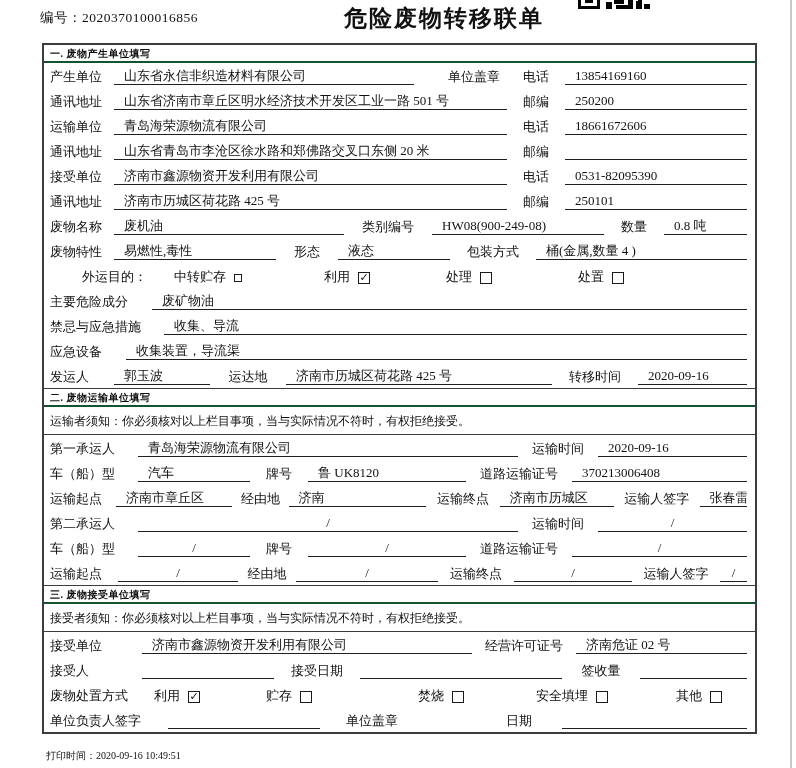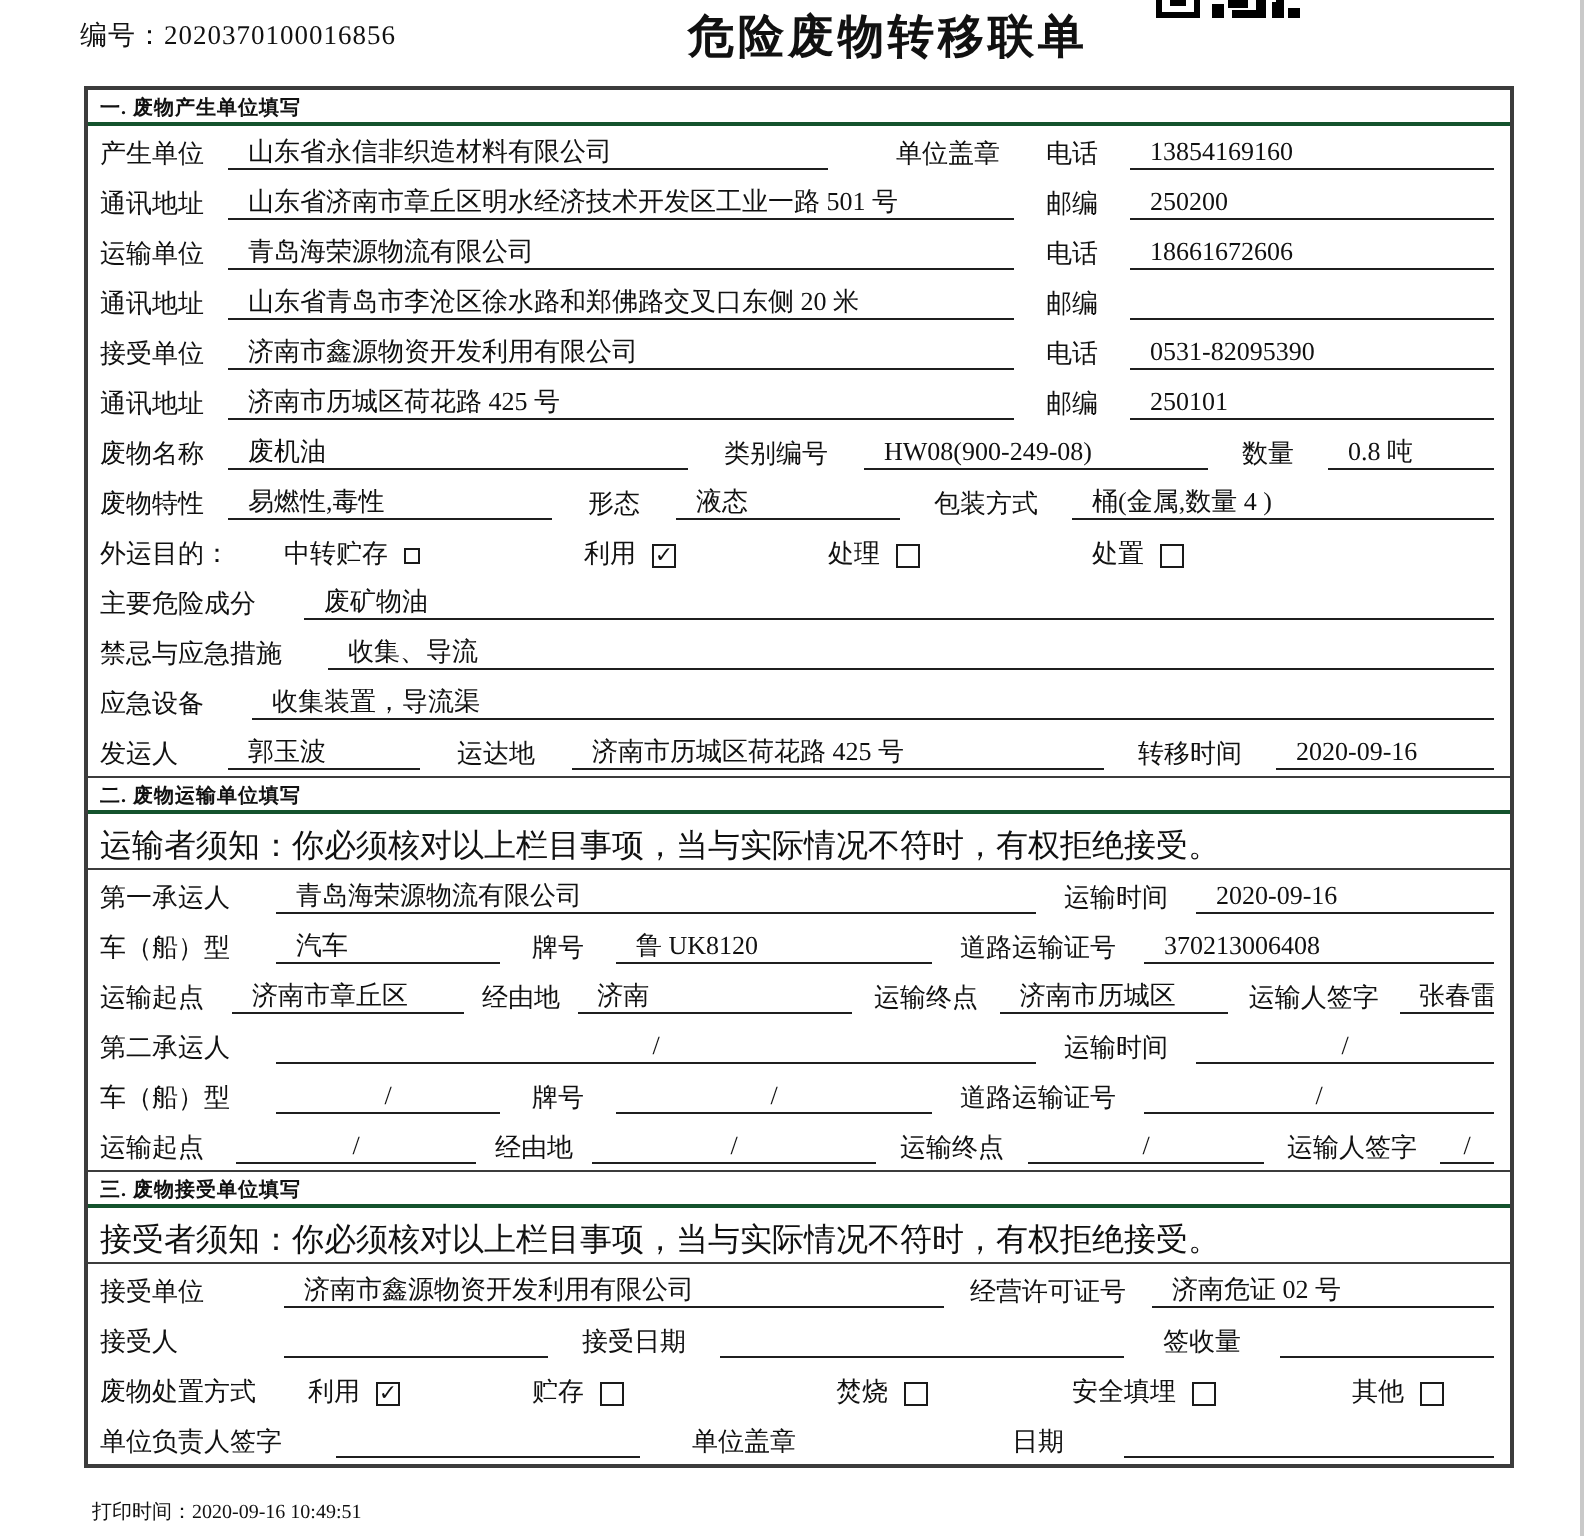--- a/index.html
+++ b/index.html
@@ -41,21 +41,21 @@
   }
   .section + .section { border-top: 1px solid #3c3c3c; }
   .sec-header {
     height: 18px; padding: 2px 6px 0 6px;
     font-size: 10px; font-weight: bold;
     border-bottom: 2px solid #14532d;
     letter-spacing: 0.5px;
   }
   .notice {
     height: 28px; padding: 6px 6px 0 6px;
-    font-size: 16px;
+    font-size: 12px;
     border-bottom: 1px solid #3c3c3c;
   }
   .row {
     display: flex; align-items: flex-end;
     height: 25px; padding: 0 8px 3px 6px;
     font-size: 13px; line-height: 17px;
   }
   .cell { display: block; white-space: nowrap; overflow: hidden; }
   .cell.label, .cell.plain { padding-right: 4px; }
   .cell.center { text-align: center; padding-right: 0; }
@@ -193,21 +193,21 @@
           <div class="cell label center" style="width: 62px;">形态</div>
           <div class="cell blank" style="width: 112px;">
             <div class="val">液态</div>
           </div>
           <div class="cell label center" style="width: 86px;">包装方式</div>
           <div class="cell blank grow">
             <div class="val">桶(金属,数量  4 )</div>
           </div>
         </div>
         <div class="row">
-          <div class="cell label" style="width: 92px;">外运目的：</div>
+          <div class="cell label" style="width: 92px; margin-left: 32px;">外运目的：</div>
           <div class="cell check" style="width: 150px;"><span class="txt">中转贮存</span><span class="box small"></span></div>
           <div class="cell check" style="width: 122px;"><span class="txt">利用</span><span class="box">✓</span></div>
           <div class="cell check" style="width: 132px;"><span class="txt">处理</span><span class="box"></span></div>
           <div class="cell check grow"><span class="txt">处置</span><span class="box"></span></div>
         </div>
         <div class="row">
           <div class="cell label" style="width: 102px;">主要危险成分</div>
           <div class="cell blank grow">
             <div class="val">废矿物油</div>
           </div>

